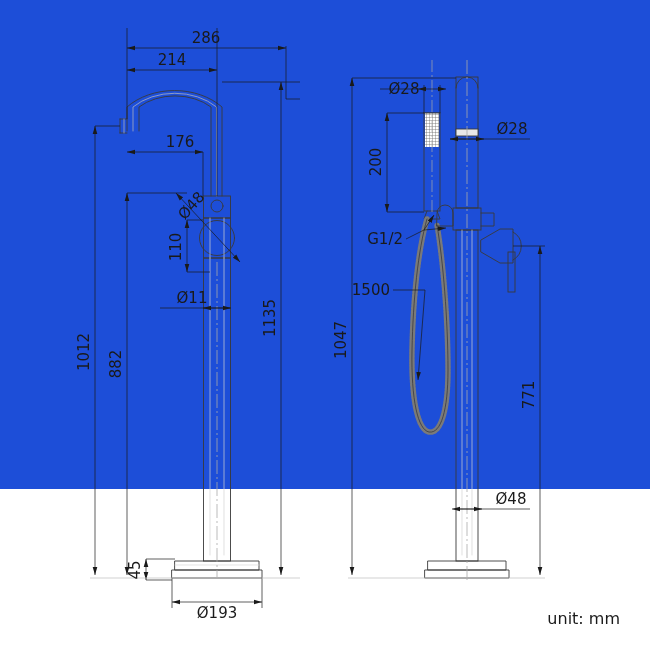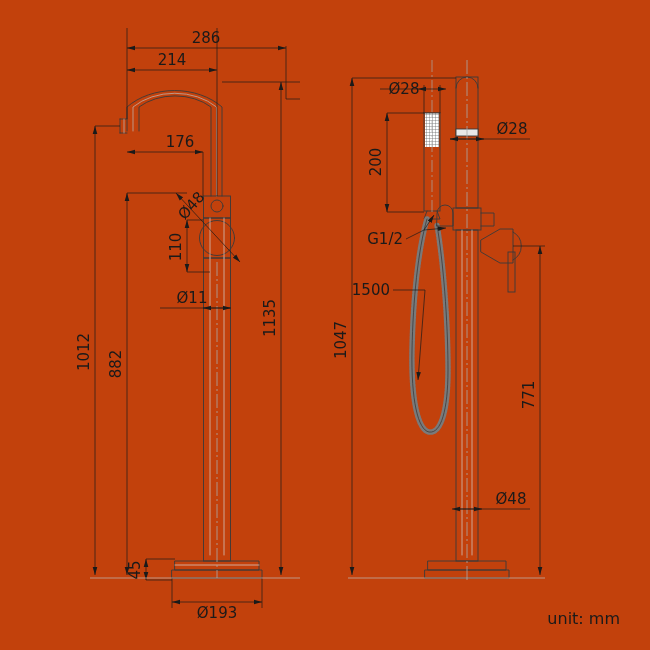--- a/index.html
+++ b/index.html
@@ -1,18 +1,18 @@
 <!DOCTYPE html>
 <html><head>
 <meta charset="utf-8">
 <style>
   html,body{margin:0;padding:0;background:#ffffff;}
   body{width:650px;height:650px;overflow:hidden;
        font-family:"DejaVu Sans","Liberation Sans",sans-serif;}
-  #stage{position:relative;width:650px;height:650px;background:#c2410c;}
+  #stage{position:relative;width:650px;height:489px;background:#1d4ed8;}
   svg{display:block;}
   text{fill:#1a1a1a;font-family:"DejaVu Sans","Liberation Sans",sans-serif;}
 </style>
 </head>
 <body>
 
 <div id="stage">
   <svg width="650" height="650" viewBox="0 0 650 650">
 
     <defs>

